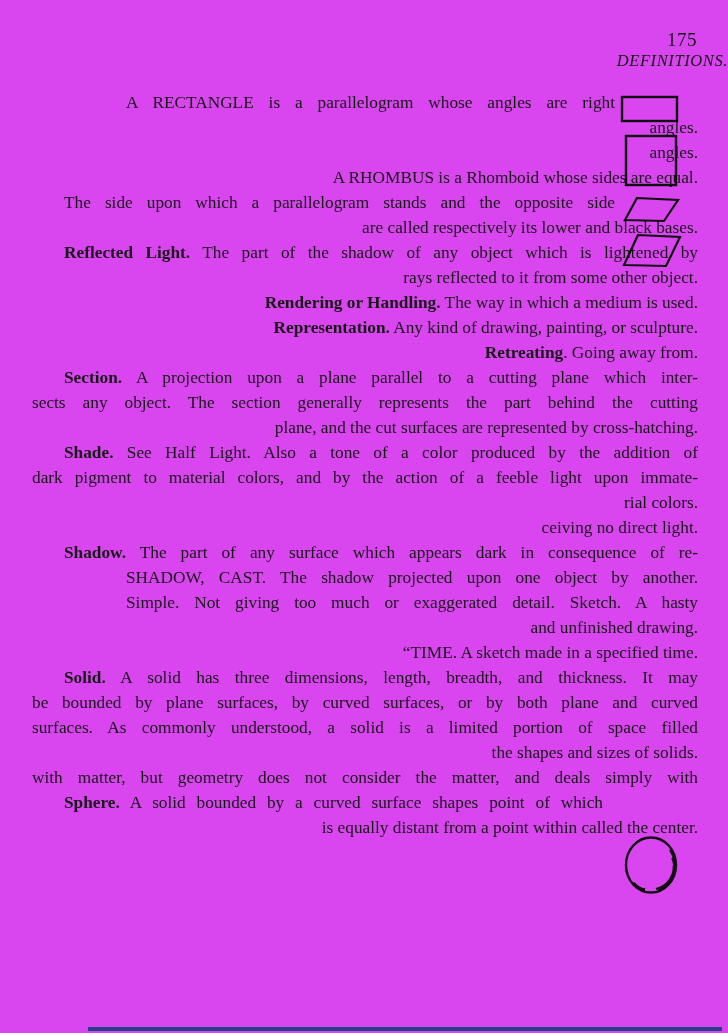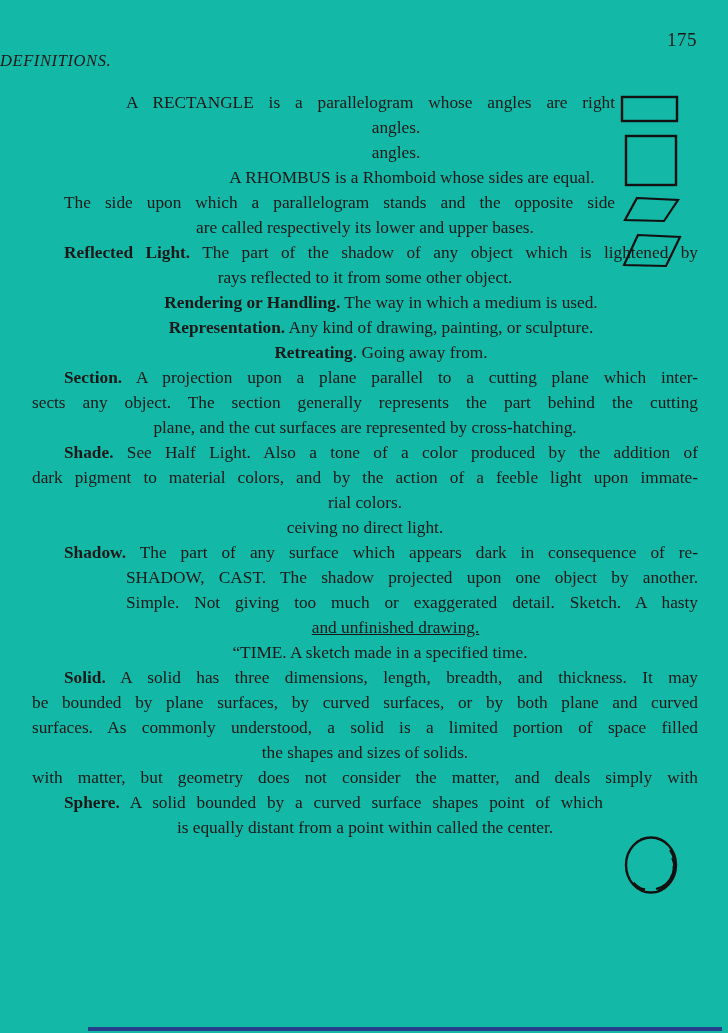--- a/index.html
+++ b/index.html
@@ -1,28 +1,28 @@
 <!DOCTYPE html>
 <html><head>
 <meta charset="utf-8">
 <style>
   html,body{margin:0;padding:0;background:#ffffff;}
   .page{
-    position:relative;width:728px;height:1033px;background:#14b8a6;overflow:hidden;
+    position:relative;width:728px;height:1033px;background:#d946ef;overflow:hidden;
     font-family:"Liberation Serif","DejaVu Serif",serif;color:#181818;
   }
   .pageno{position:absolute;top:29px;right:31px;font-size:19px;letter-spacing:0.5px;}
-  .runhead{position:absolute;top:51px;left:0;width:100%;text-align:left;
+  .runhead{position:absolute;top:51px;left:0;width:100%;text-align:right;
     font-style:italic;font-size:16.5px;letter-spacing:0.6px;}
   .text{position:absolute;left:32px;top:90px;width:666px;font-size:17.3px;}
-  .line{height:25px;line-height:25px;white-space:nowrap;text-align:center;}
+  .line{height:25px;line-height:25px;white-space:nowrap;text-align:right;}
   .j{text-align:justify;text-align-last:justify;}
   .in94{padding-left:94px;}
   .in62{padding-left:62px;}
-  .in61{padding-left:61px;text-decoration:underline;}
+  .in61{padding-left:61px;}
   .in32{padding-left:32px;}
   .in30{padding-left:30px;}
   .nar{margin-right:83px;}
   .nar2{margin-right:95px;}
   .b{font-weight:bold;}
   .i{}
   .figs{position:absolute;left:615px;top:90px;}
   .sphere{position:absolute;left:620px;top:834px;}
   .bottombar{position:absolute;left:88px;top:1027px;width:634px;height:4px;background:#27408b;}
 </style>
@@ -33,21 +33,21 @@
 
   <div class="pageno">175</div>
   <div class="runhead">DEFINITIONS.</div>
 
   <div class="text">
     <div class="line in94 nar j"><span>A RECTANGLE is a parallelogram whose angles are right</span></div>
     <div class="line in62"><span>angles.</span></div>
     <div class="line in62"><span>angles.</span></div>
     <div class="line in94"><span>A RHOMBUS is a Rhomboid whose sides are equal.</span></div>
     <div class="line in32 nar j"><span>The side upon which a parallelogram stands and the opposite side</span></div>
-    <div class="line"><span>are called respectively its </span><span class="i">lower</span><span> and </span><span class="i">upper bases</span><span>.</span></div>
+    <div class="line"><span>are called respectively its </span><span class="i">lower</span><span> and </span><span class="i">black bases</span><span>.</span></div>
     <div class="line in32 j"><span class="b">Reflected Light.</span><span> The part of the shadow of any object which is lightened by</span></div>
     <div class="line"><span>rays reflected to it from some other object.</span></div>
     <div class="line in32"><span class="b">Rendering or Handling.</span><span> The way in which a medium is used.</span></div>
     <div class="line in32"><span class="b">Representation.</span><span> Any kind of drawing, painting, or sculpture.</span></div>
     <div class="line in32"><span class="b">Retreating</span><span>. Going away from.</span></div>
     <div class="line in32 j"><span class="b">Section.</span><span> A projection upon a plane parallel to a cutting plane which inter-</span></div>
     <div class="line j"><span>sects any object. The section generally represents the part behind the cutting</span></div>
     <div class="line"><span>plane, and the cut surfaces are represented by cross-hatching.</span></div>
     <div class="line in32 j"><span class="b">Shade.</span><span> See Half Light. Also a tone of a color produced by the addition of</span></div>
     <div class="line j"><span>dark pigment to material colors, and by the action of a feeble light upon immate-</span></div>

